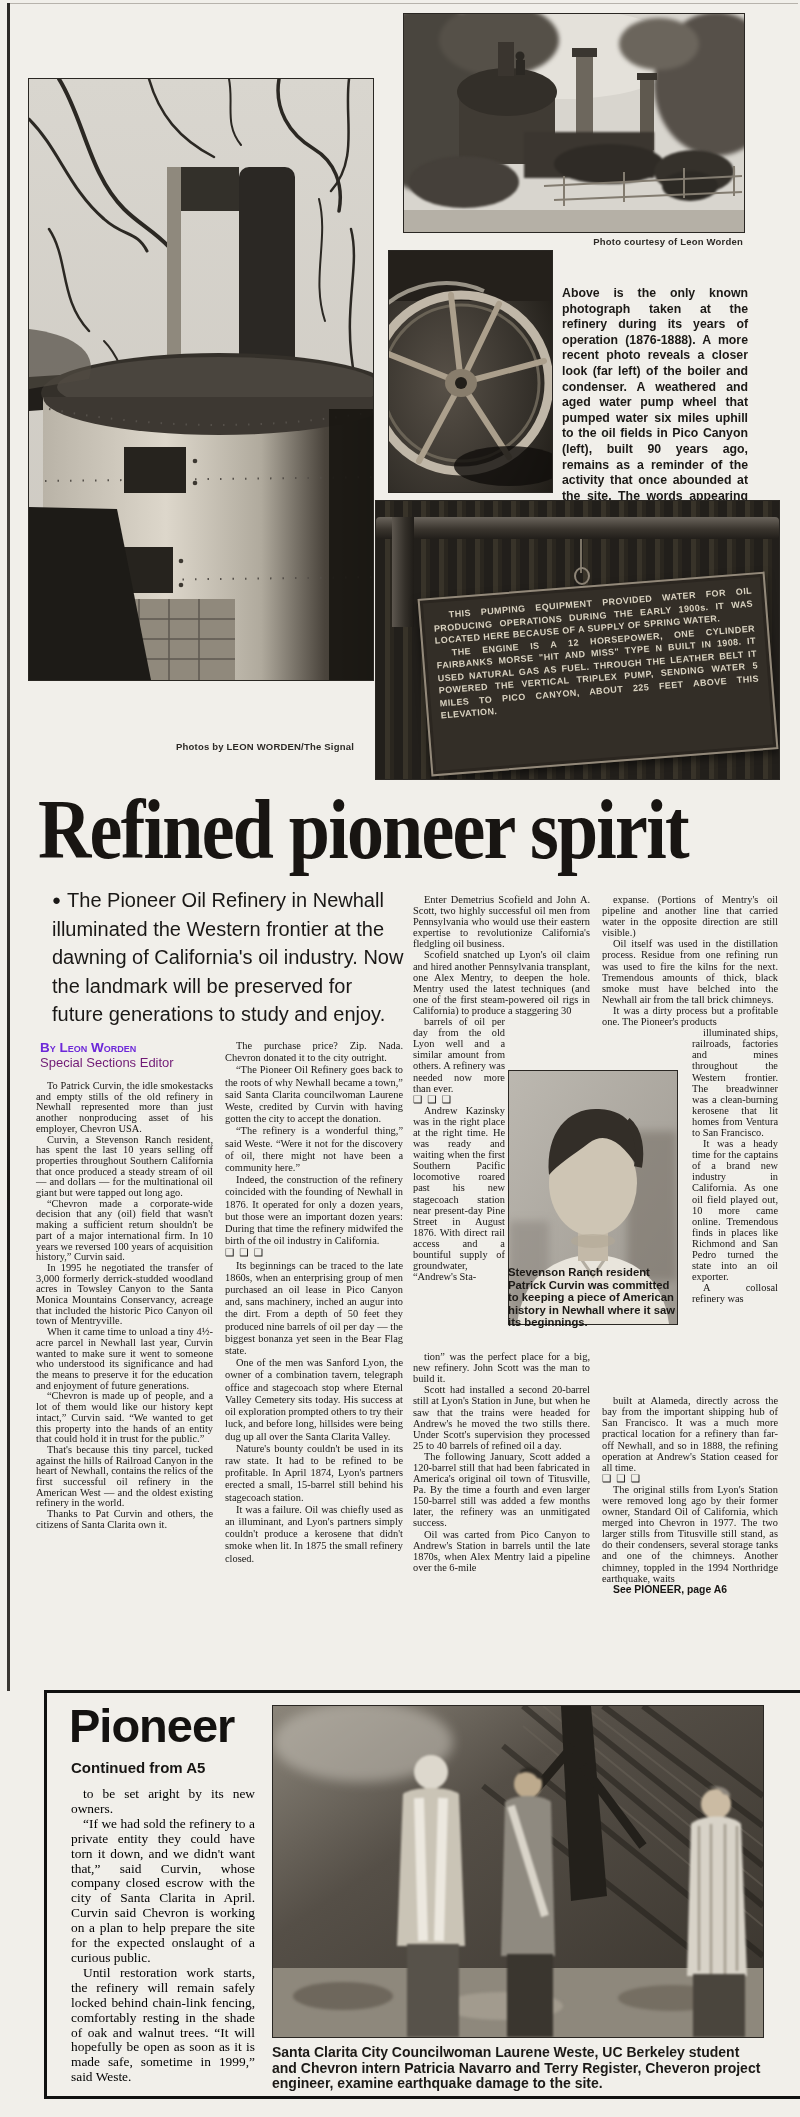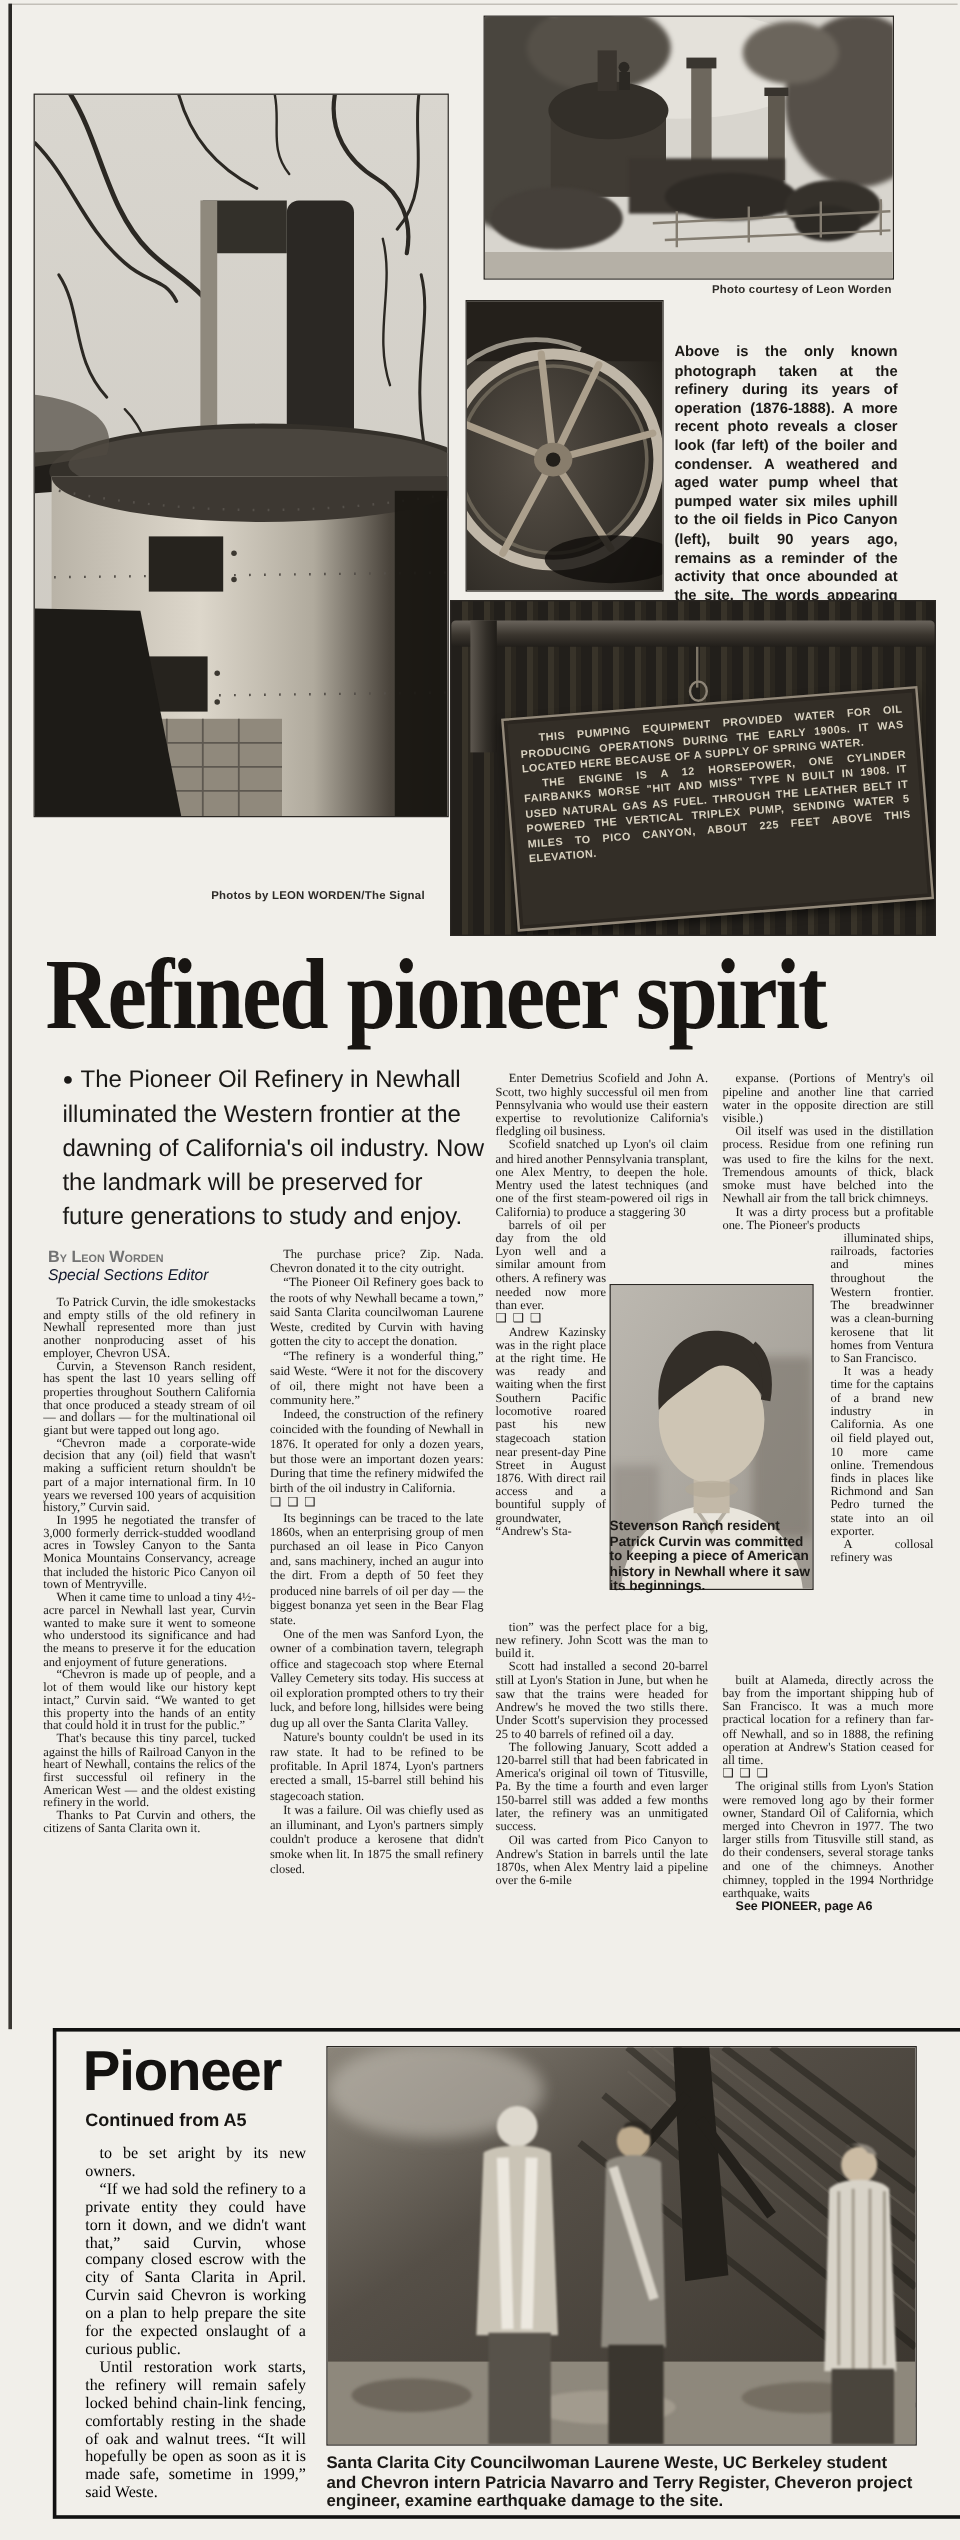--- a/index.html
+++ b/index.html
@@ -23,23 +23,23 @@
     font-family:"Liberation Serif", serif; font-weight:700; font-size:84px;
     line-height:92px; letter-spacing:-2px; white-space:nowrap; color:#181512;
     transform:scaleX(.88); transform-origin:left top;
   }
   
   .lead{font-family:"Liberation Sans", sans-serif; font-size:20px; line-height:28.5px;
     color:#1a1816; text-align:left;}
   .lead .bullet{font-size:15px; vertical-align:2px; margin-right:6px;}
   
   .byline-name{font-family:"Liberation Sans", sans-serif; font-weight:bold;
-    font-variant:small-caps; font-size:13.5px; line-height:15px; color:#737373;}
-  .byline-title{font-family:"Liberation Sans", sans-serif; font-style:italic;
-    font-size:13px; line-height:15px; color:#0f172a;}
+    font-variant:small-caps; font-size:13.5px; line-height:15px; color:#6d28d9;}
+  .byline-title{font-family:"Liberation Sans", sans-serif; 
+    font-size:13px; line-height:15px; color:#701a75;}
   
   .bodycol p{margin:0; font-size:10.4px; line-height:11.1px; text-align:justify;
     text-indent:11px; color:#171513;}
   .col1 p{line-height:10.7px;}
   .col2 p{line-height:12.2px;}
   .narrow3{width:92px; min-height:335px;}
   .narrow4{width:86px; margin-left:auto; min-height:368px;}
   .divider{font-size:10px; letter-spacing:5px; text-align:center; margin:4px 0 4px;
     color:#1a1815; text-indent:0 !important;}
   .see-more{font-family:"Liberation Sans", sans-serif; font-weight:bold;

